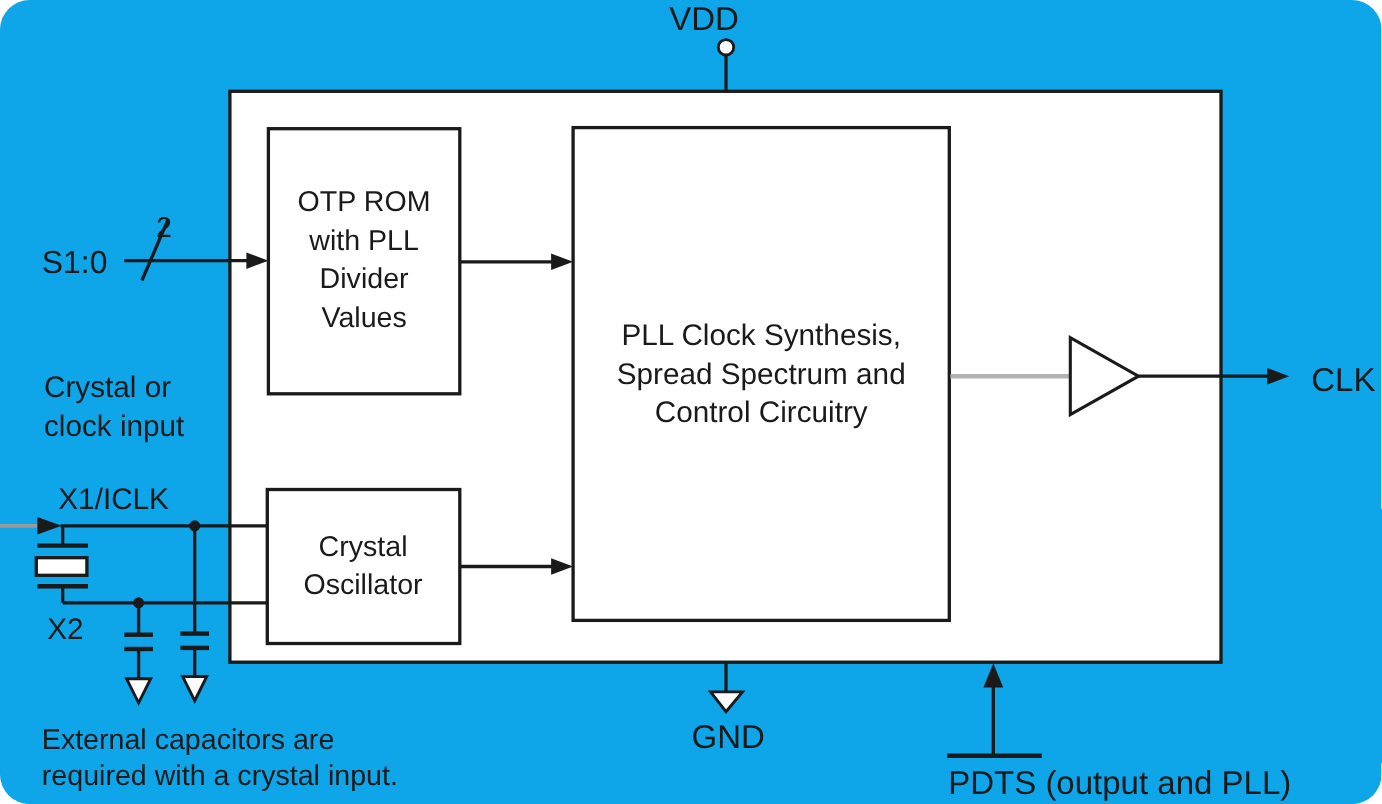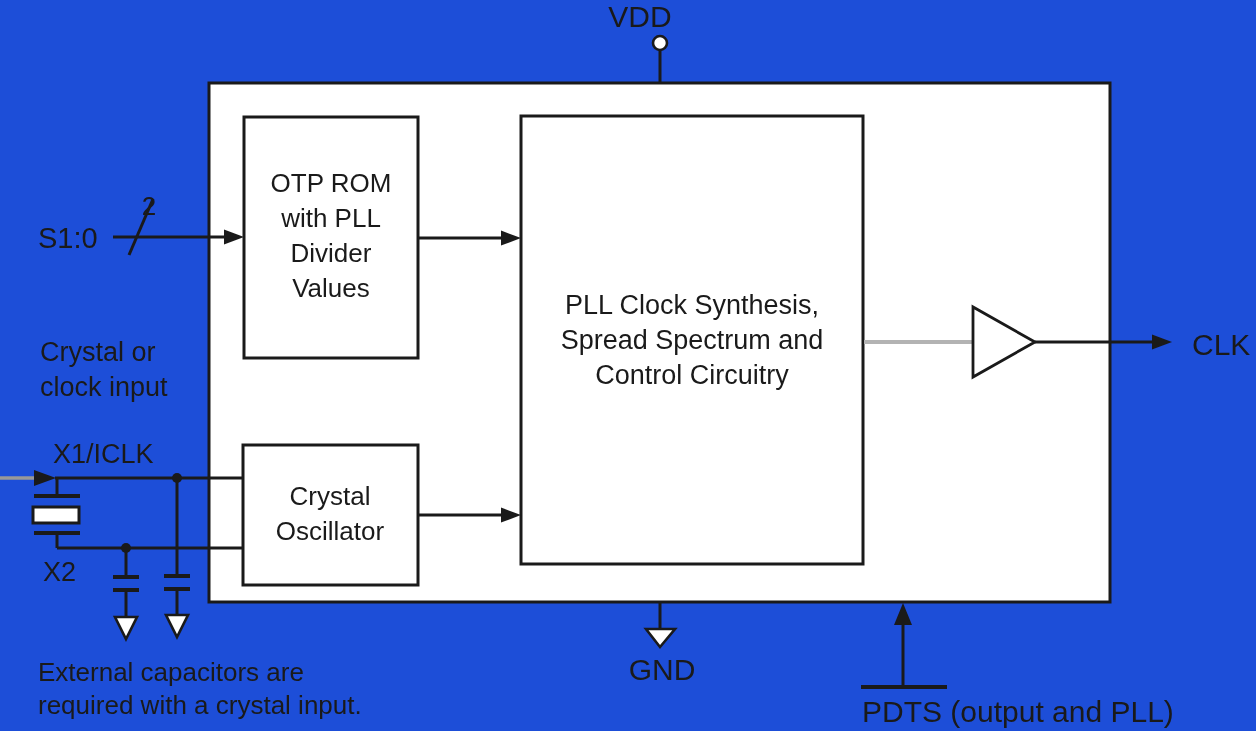--- a/index.html
+++ b/index.html
@@ -1,21 +1,22 @@
 <!DOCTYPE html>
 <html><head>
 <meta charset="utf-8">
 <style>
   html,body{margin:0;padding:0;background:#ffffff;}
   .stage{
     position:relative;
     width:1256px;height:731px;
-    background:#1d4ed8;
+    background:#0ea5e9;
     font-family:"Liberation Sans", sans-serif;
     overflow:hidden;
+    border-radius:27px;
   }
   svg{display:block;}
   text{
     fill:#1a1a1a;
     font-family:"Liberation Sans", sans-serif;
   }
   .pin-label{font-size:30px;}
   .pin-label-sm{font-size:27px;}
   .bus-num{font-size:26px;}
   .s-label{font-size:29px;}

